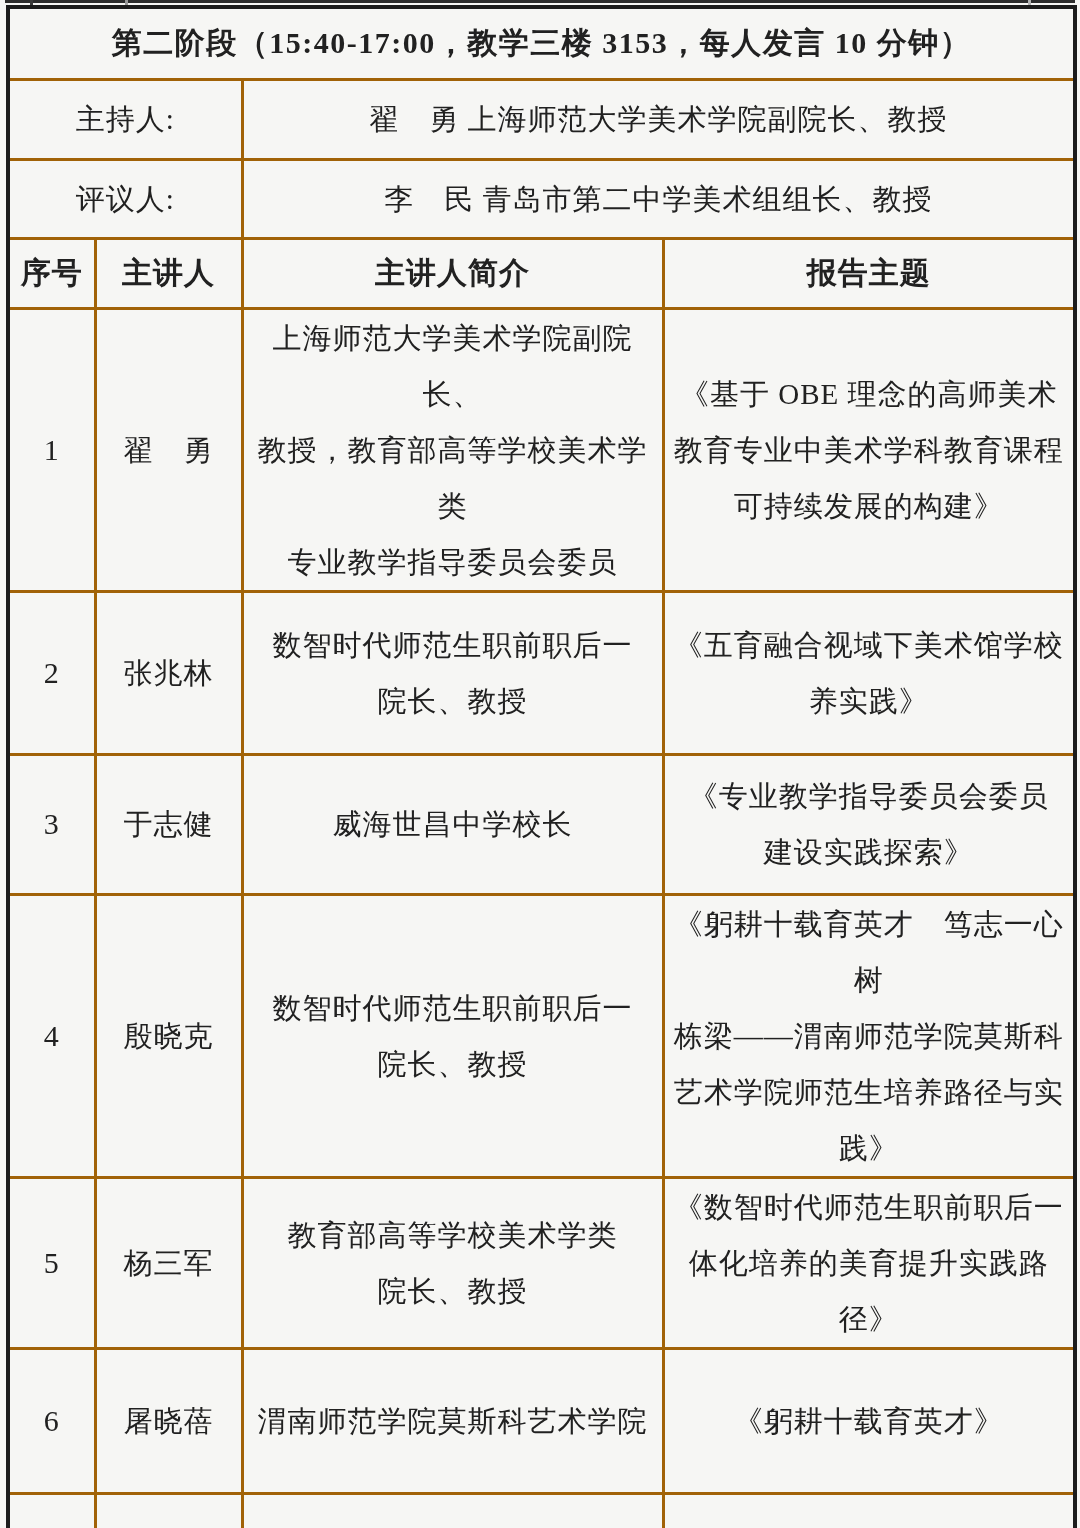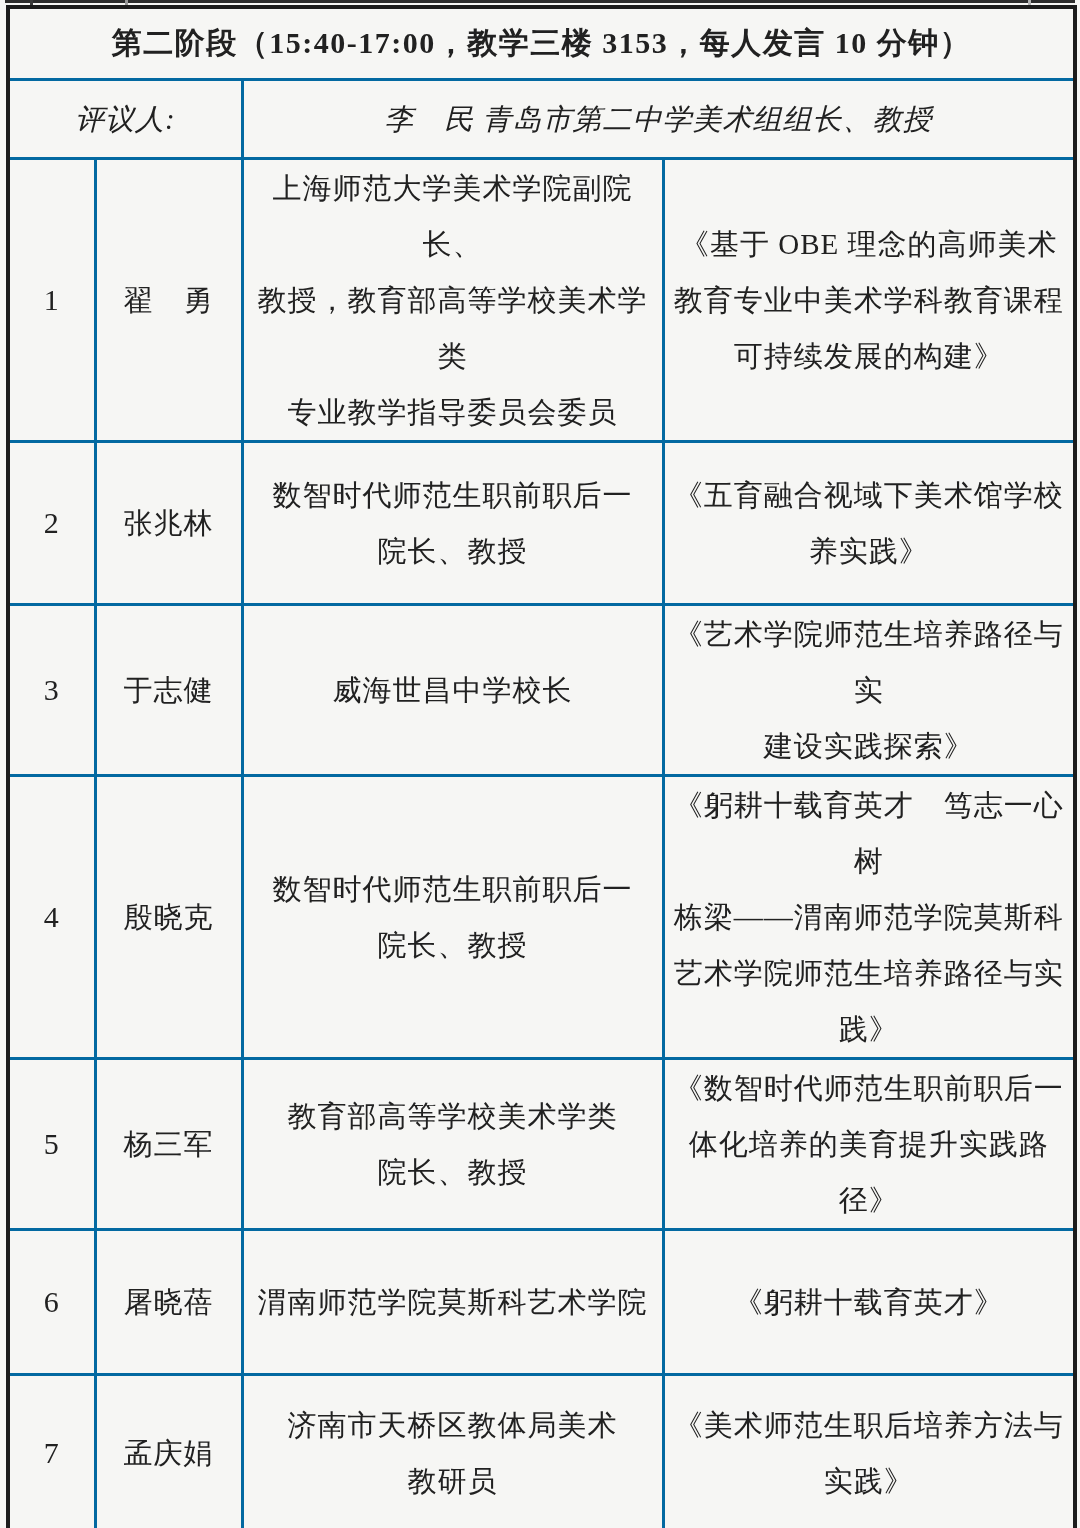--- a/index.html
+++ b/index.html
@@ -31,21 +31,21 @@
     border-collapse:collapse;
     table-layout:fixed;
     border:4px solid #1c1c1c;
   }
   col.c1{width:87px;}
   col.c2{width:147px;}
   col.c3{width:421px;}
   col.c4{width:412px;}
 
   td,th{
-    border:3px solid #0369a1;
+    border:3px solid #a16207;
     text-align:center;
     vertical-align:middle;
     padding:0 6px;
     font-size:29px;
     line-height:56px;
     white-space:pre-line;
     font-weight:400;
     letter-spacing:1px;
   }
   .title-cell{
@@ -55,21 +55,21 @@
   }
   .head-cell{
     font-size:30px;
     font-weight:700;
   }
   .label-cell{letter-spacing:1px;}
   .num-cell{font-size:30px;}
 
   tr.r-title{height:72px;}
   tr.r-mod{height:80px;}
-  tr.r-rev{height:79px;font-style:italic;}
+  tr.r-rev{height:79px;}
   tr.r-head{height:70px;}
   tr.row-1{height:187px;}
   tr.row-2{height:163px;}
   tr.row-3{height:140px;}
   tr.row-4{height:240px;}
   tr.row-5{height:142px;}
   tr.row-6{height:145px;}
   tr.row-7{height:159px;}
 </style>
 </head>
@@ -87,26 +87,36 @@
       <col class="c1">
         <col class="c2">
         <col class="c3">
         <col class="c4">
     </colgroup>
     <tbody>
       <tr class="r-title">
         <td colspan="4" class="title-cell">第二阶段（15:40-17:00，教学三楼 3153，每人发言 10 分钟）</td>
       </tr>
 
+      <tr class="r-mod">
+        <td colspan="2" class="label-cell">主持人:</td>
+        <td colspan="2" class="value-cell">翟　勇 上海师范大学美术学院副院长、教授</td>
+      </tr>
 
       <tr class="r-rev">
         <td colspan="2" class="label-cell">评议人:</td>
         <td colspan="2" class="value-cell">李　民 青岛市第二中学美术组组长、教授</td>
       </tr>
 
+      <tr class="r-head">
+        <th class="head-cell">序号</th>
+        <th class="head-cell">主讲人</th>
+        <th class="head-cell">主讲人简介</th>
+        <th class="head-cell">报告主题</th>
+      </tr>
 
       <tr class="row-1">
         <td class="num-cell">1</td>
         <td class="name-cell">翟　勇</td>
         <td class="bio-cell">上海师范大学美术学院副院长、
 教授，教育部高等学校美术学类
 专业教学指导委员会委员</td>
         <td class="topic-cell">《基于 OBE 理念的高师美术
 教育专业中美术学科教育课程
 可持续发展的构建》</td>
@@ -118,21 +128,21 @@
         <td class="bio-cell">数智时代师范生职前职后一
 院长、教授</td>
         <td class="topic-cell">《五育融合视域下美术馆学校
 养实践》</td>
       </tr>
 
       <tr class="row-3">
         <td class="num-cell">3</td>
         <td class="name-cell">于志健</td>
         <td class="bio-cell">威海世昌中学校长</td>
-        <td class="topic-cell">《艺术学院师范生培养路径与实
+        <td class="topic-cell">《专业教学指导委员会委员
 建设实践探索》</td>
       </tr>
 
       <tr class="row-4">
         <td class="num-cell">4</td>
         <td class="name-cell">殷晓克</td>
         <td class="bio-cell">数智时代师范生职前职后一
 院长、教授</td>
         <td class="topic-cell">《躬耕十载育英才　笃志一心树
 栋梁——渭南师范学院莫斯科

